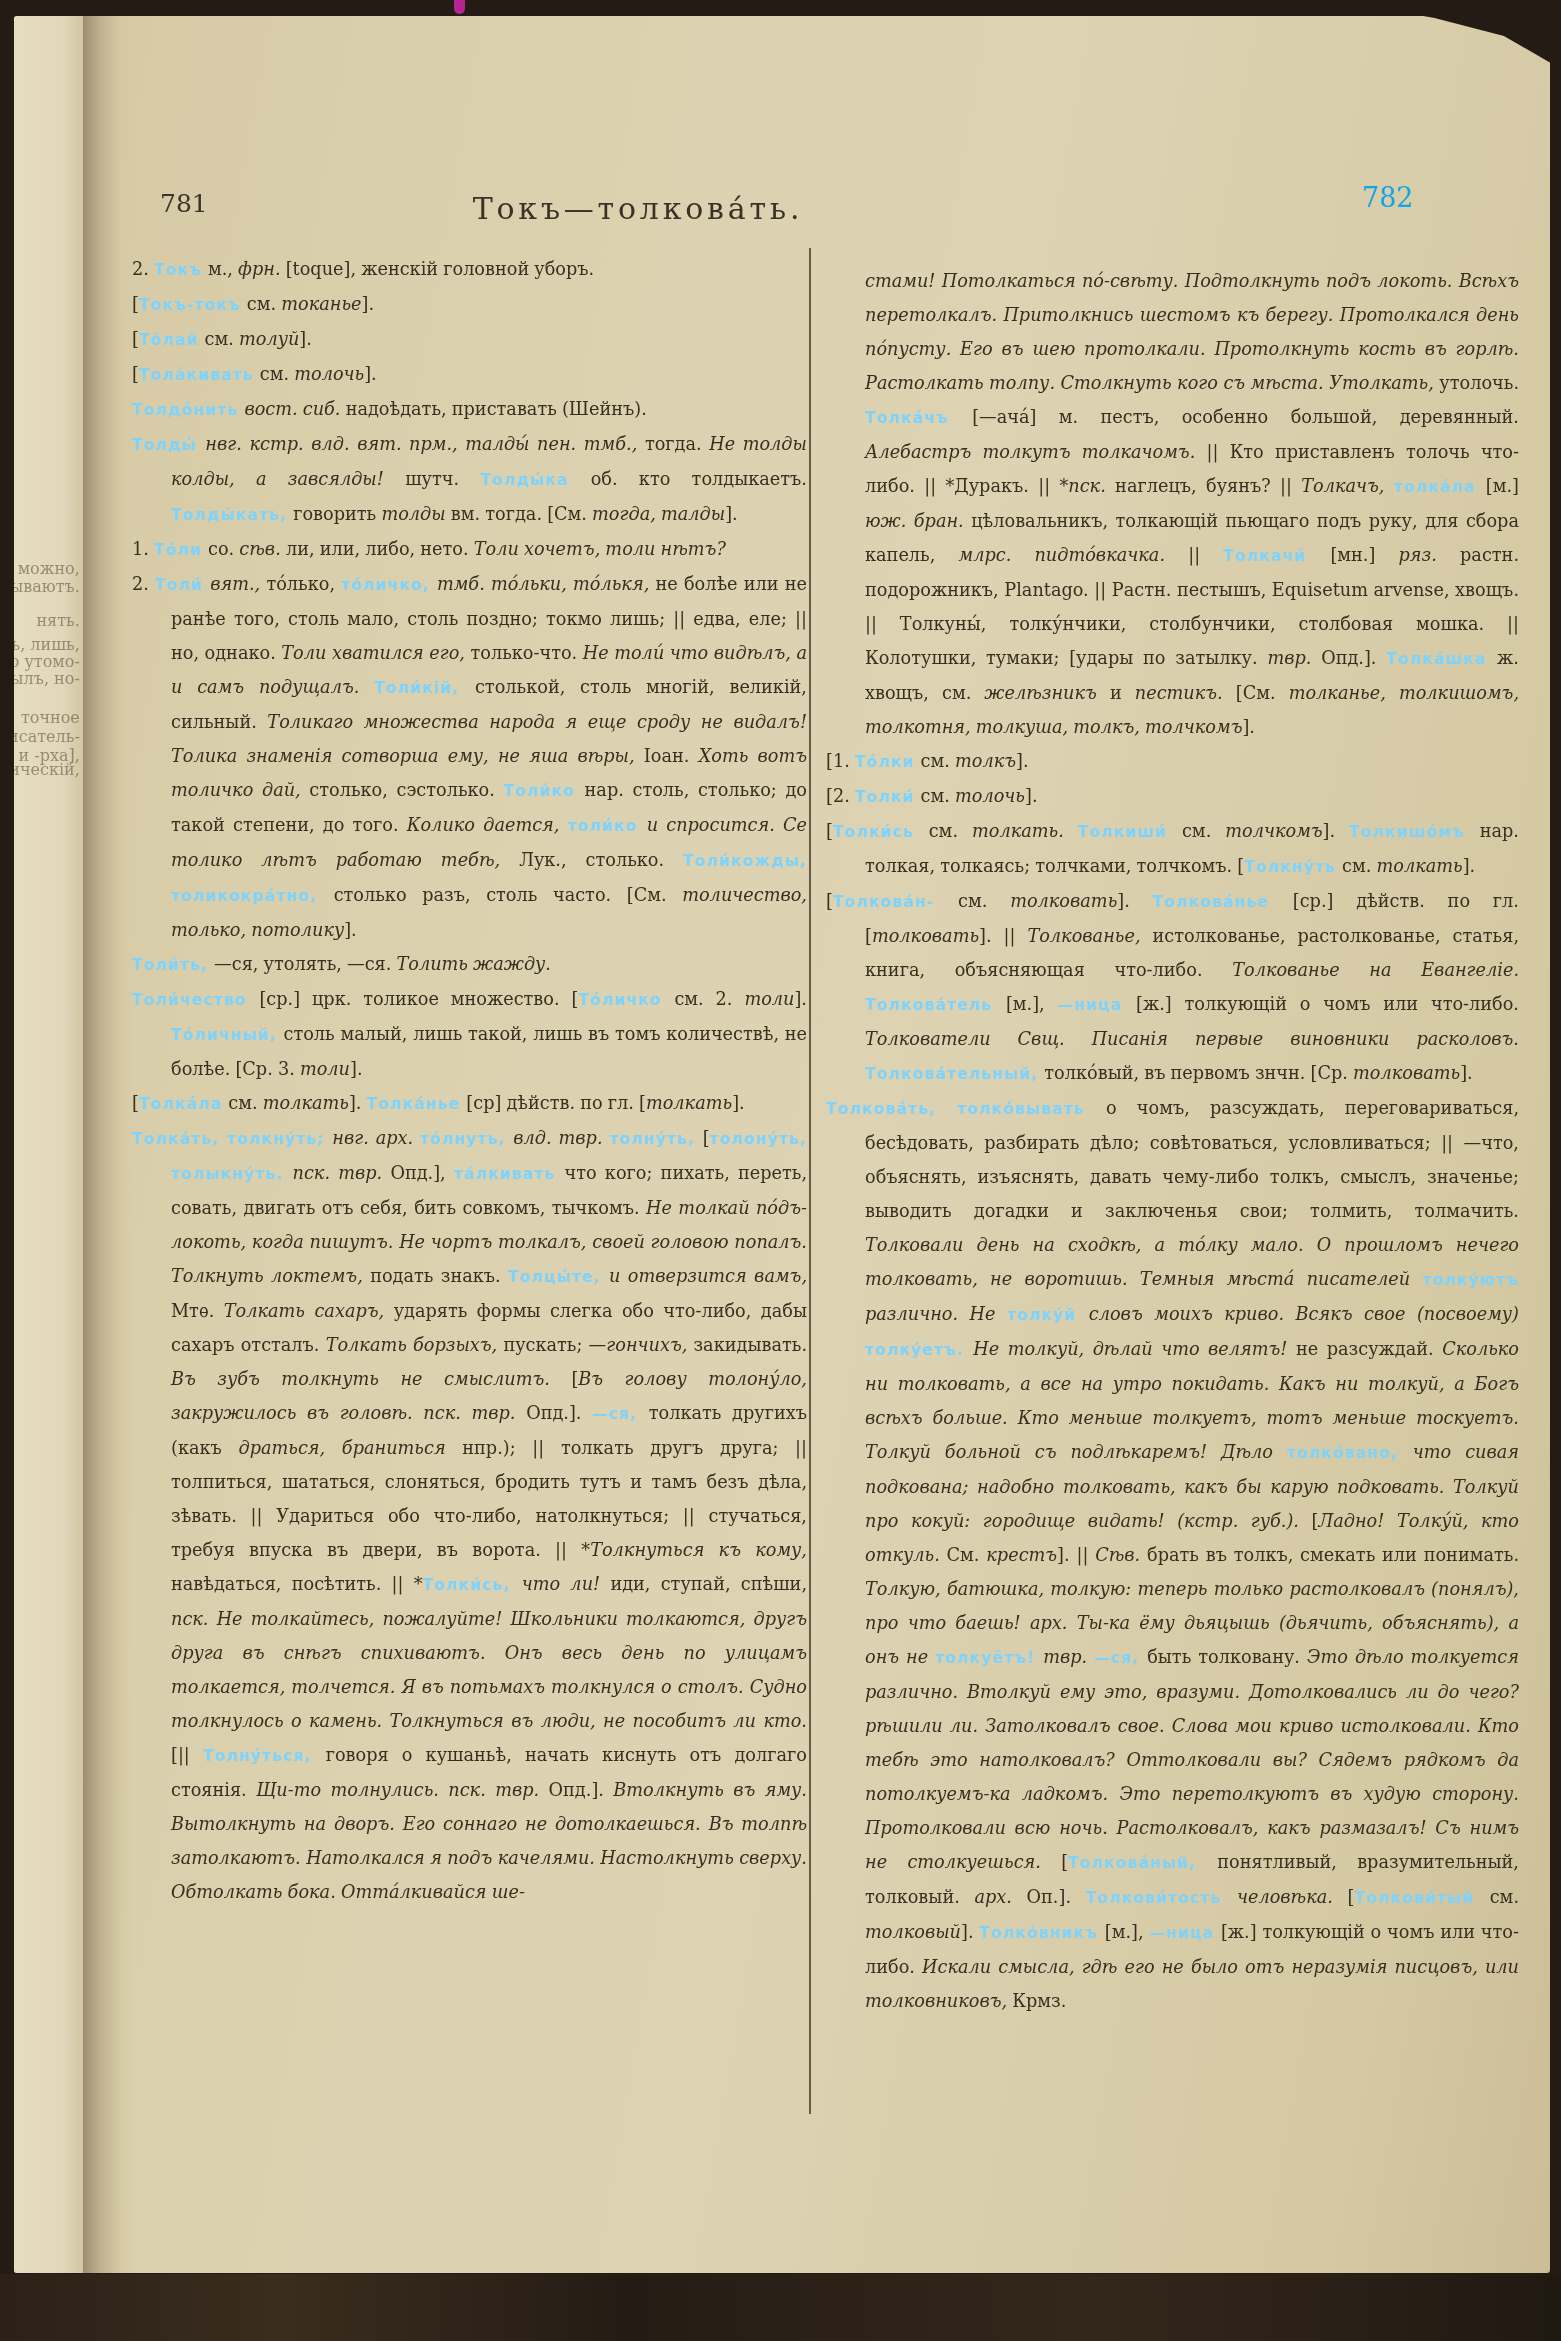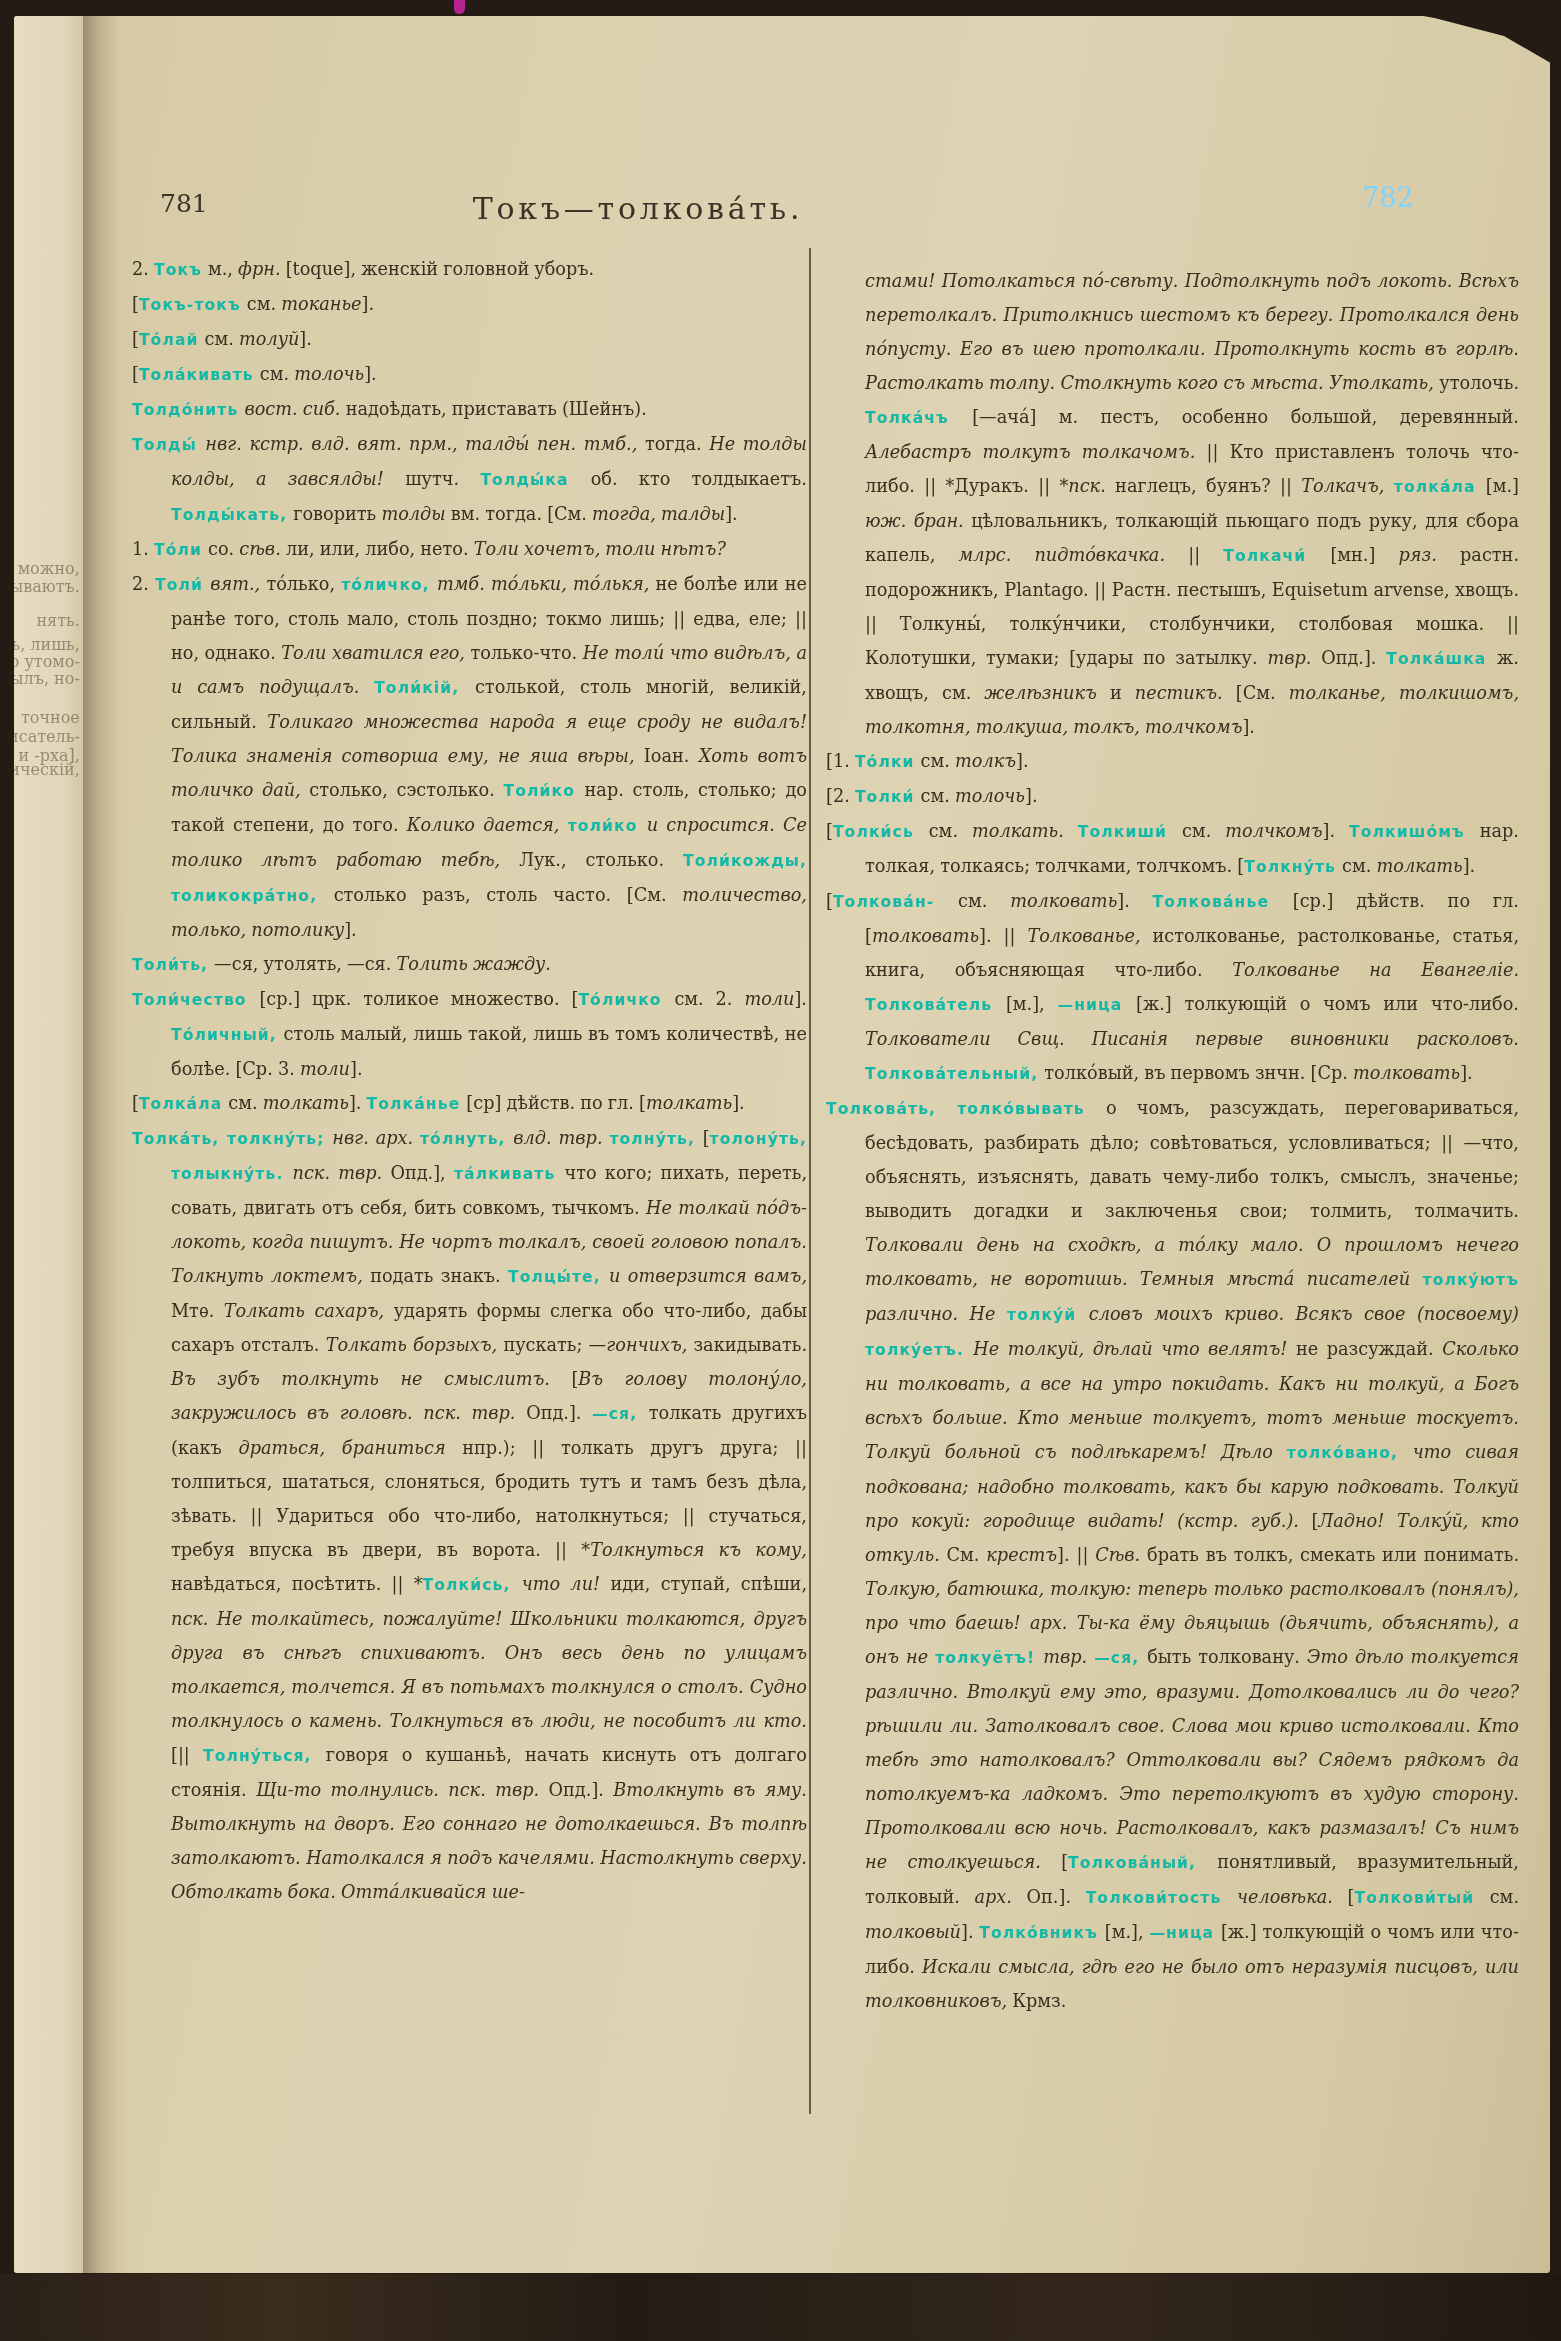--- a/index.html
+++ b/index.html
@@ -18,33 +18,33 @@
   
   #gutter{position:absolute;left:69px;top:0;width:49px;height:100%;
           background:linear-gradient(90deg,#9b8d70 0%,#bfb28e 35%,#d5c9a4 75%,rgba(213,201,164,0) 100%);}
   
   #corner{position:absolute;right:0;top:0;width:204px;height:69px;background:#241c14;
           clip-path:polygon(12% 0,100% 0,100% 100%,72% 52%,38% 26%,0 6%,12% 0);}
   
   #inkmark{position:absolute;left:454px;top:0px;width:10.7px;height:14px;border-radius:0 0 5.4px 5.4px;}
   
   #pnum-left{position:absolute;left:160px;top:189px;font-size:25px;color:#3c332a;}
-  #pnum-right{position:absolute;left:1362px;top:182px;font-size:27px;color:#7dd3fc;}
+  #pnum-right{position:absolute;left:1362px;top:182px;font-size:27px;color:#0ea5e9;}
   #runhead{position:absolute;left:343px;top:191px;width:590px;text-align:center;
            font-size:30px;letter-spacing:3.8px;color:#3a3127;}
   
   #col-left{position:absolute;left:132px;top:252px;width:675px;color:#37301f;}
   #col-right{position:absolute;left:826px;top:264px;width:693px;color:#37301f;}
   #divider{position:absolute;left:809px;top:248px;width:1.6px;height:1866px;
            background:rgba(72,61,45,0.8);}
   .entry{margin:0;text-align:justify;font-size:17.7px;line-height:34px;
          text-indent:-39px;padding-left:39px;word-spacing:-0.5px;}
   .entry.cont{text-indent:0;}
   .b{font-family:"DejaVu Sans","Liberation Sans",sans-serif;font-weight:bold;
-     font-size:0.88em;letter-spacing:1.1px;color:#14b8a6;}
+     font-size:0.88em;letter-spacing:1.1px;color:#7dd3fc;}
   .i{font-style:italic;}
   
   #botband{position:absolute;left:0;bottom:0;width:100%;height:68px;
            background:linear-gradient(90deg,#2b2118 0%,#3a2c1e 18%,#241c14 40%,#33271b 70%,#201912 100%);}
 </style>
 </head>
 <body>
 
 <div id="scan">
   <div id="paper">

